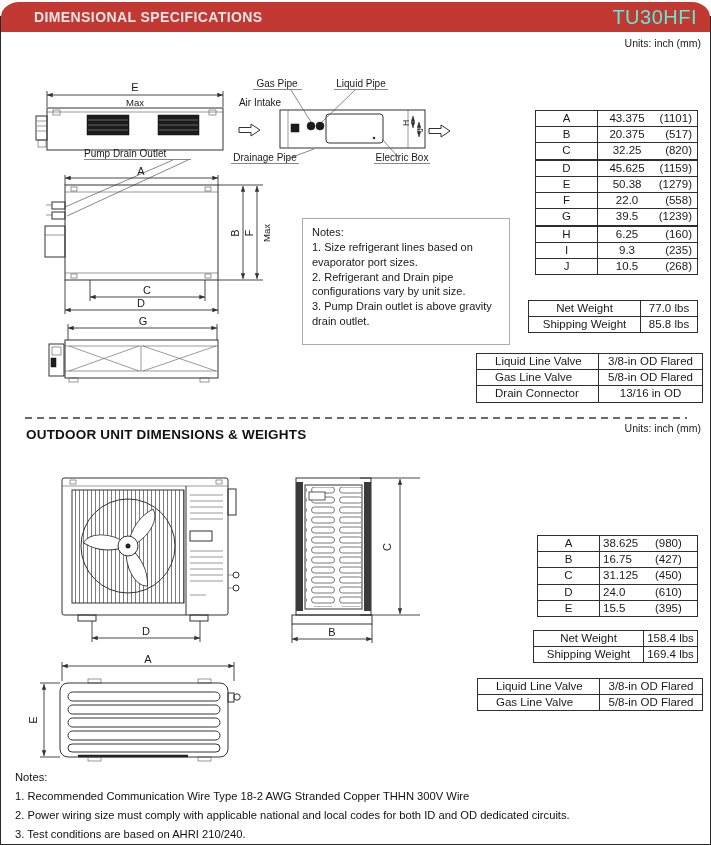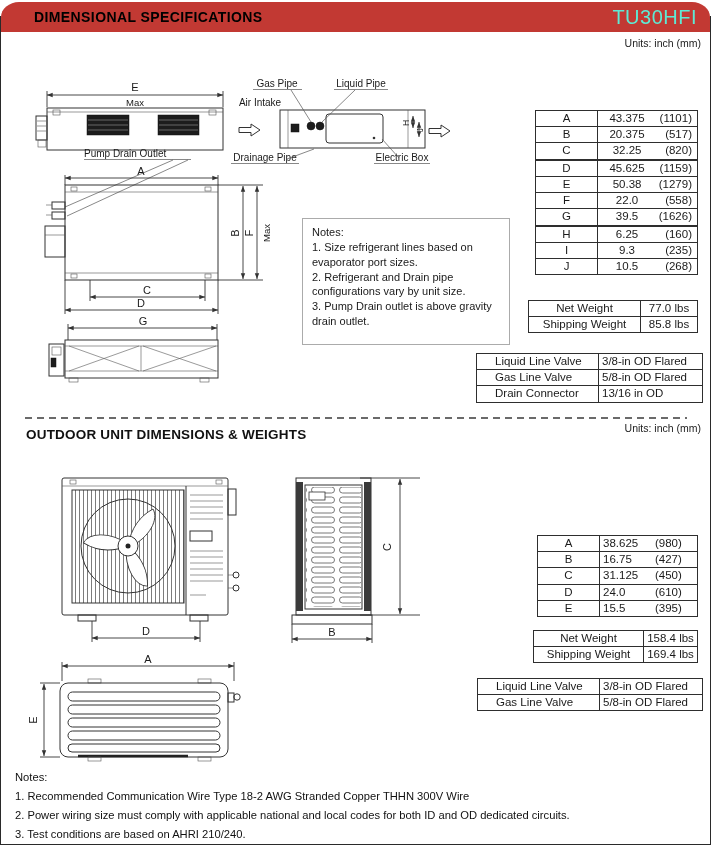--- a/index.html
+++ b/index.html
@@ -3,21 +3,21 @@
 <meta charset="utf-8">
 <style>
   *{box-sizing:border-box;margin:0;padding:0}
   html,body{background:#fff}
   .page{position:relative;width:711px;height:845px;background:#fff;
         font-family:"Liberation Sans",sans-serif;color:#1a1a1a;overflow:hidden}
   .frame{position:absolute;left:0;top:16px;right:0;bottom:0;
          border:1.5px solid #2a2a2a;border-top:none;pointer-events:none}
   .banner{position:absolute;top:2px;left:1px;right:1px;height:30px;background:#c23933;
           border-radius:18px 18px 0 0 / 15px 15px 0 0}
-  .banner .t{position:absolute;left:33px;top:0;line-height:31px;color:#000000;font-size:14px;
+  .banner .t{position:absolute;left:33px;top:0;line-height:31px;color:#e5e5e5;font-size:14px;
              font-weight:bold;letter-spacing:.4px}
   .banner .m{position:absolute;right:13px;top:0;line-height:31px;color:#5eead4;font-size:20px;
              font-weight:400;letter-spacing:.5px}
   .sec-title{position:absolute;font-size:13.5px;font-weight:bold;letter-spacing:.2px;color:#111}
   .units{position:absolute;right:10px;font-size:10.5px;color:#222}
   .dash{position:absolute;height:2px;
         background:repeating-linear-gradient(90deg,#6a6a6a 0 7px,transparent 7px 12px)}
   .nbox{position:absolute;border:1.2px solid #ababab;padding:6px 9px;font-size:11px;line-height:1.35}
   table{position:absolute;border-collapse:collapse;font-size:11.5px;color:#1a1a1a}
   td{border:1px solid #2e2e2e;padding:1px 3px;height:14px;line-height:1.15;vertical-align:middle}
@@ -25,21 +25,21 @@
   tr.thick td{border-bottom-width:2.2px}
   .dims .lt{width:62px;text-align:center}
   .dims-c .in{display:inline-block;width:56%;text-align:center}
   .dims-c .mm{display:inline-block;width:44%;text-align:right;padding-right:2px}
   .dims-l .in{display:inline-block;width:52px;text-align:left}
   .wt td{height:12px}
   .wt .wl{width:112px;text-align:center}
   .wt .wv{text-align:center}
   .cn td{height:13px}
   .cn .cl{width:122px;padding-left:18px;text-align:left}
-  .cn .cv{text-align:left}
+  .cn .cv{text-align:center}
   .fnotes{position:absolute;font-size:11.2px;color:#111}
   .fnotes .ln{margin-bottom:7px}
   svg{position:absolute;overflow:visible}
   svg text{font-family:"Liberation Sans",sans-serif;fill:#1a1a1a}
   .ol{stroke:#333;stroke-width:1;fill:none}
   .thin{stroke:#555;stroke-width:.6;fill:none}
   .dl{stroke:#333;stroke-width:.9;fill:none}
   .lead{stroke:#555;stroke-width:.7;fill:none}
   .dk{fill:#1c1c1c;stroke:#111;stroke-width:.5}
   .dimtxt{font-size:11px}
@@ -224,21 +224,21 @@
     <tr>
           <td class="lt">E</td>
           <td><span class="in">50.38</span><span class="mm">(1279)</span></td>
         </tr>
     <tr>
           <td class="lt">F</td>
           <td><span class="in">22.0</span><span class="mm">(558)</span></td>
         </tr>
     <tr class="thick">
           <td class="lt">G</td>
-          <td><span class="in">39.5</span><span class="mm">(1626)</span></td>
+          <td><span class="in">39.5</span><span class="mm">(1239)</span></td>
         </tr>
     <tr>
           <td class="lt">H</td>
           <td><span class="in">6.25</span><span class="mm">(160)</span></td>
         </tr>
     <tr>
           <td class="lt">I</td>
           <td><span class="in">9.3</span><span class="mm">(235)</span></td>
         </tr>
     <tr>

